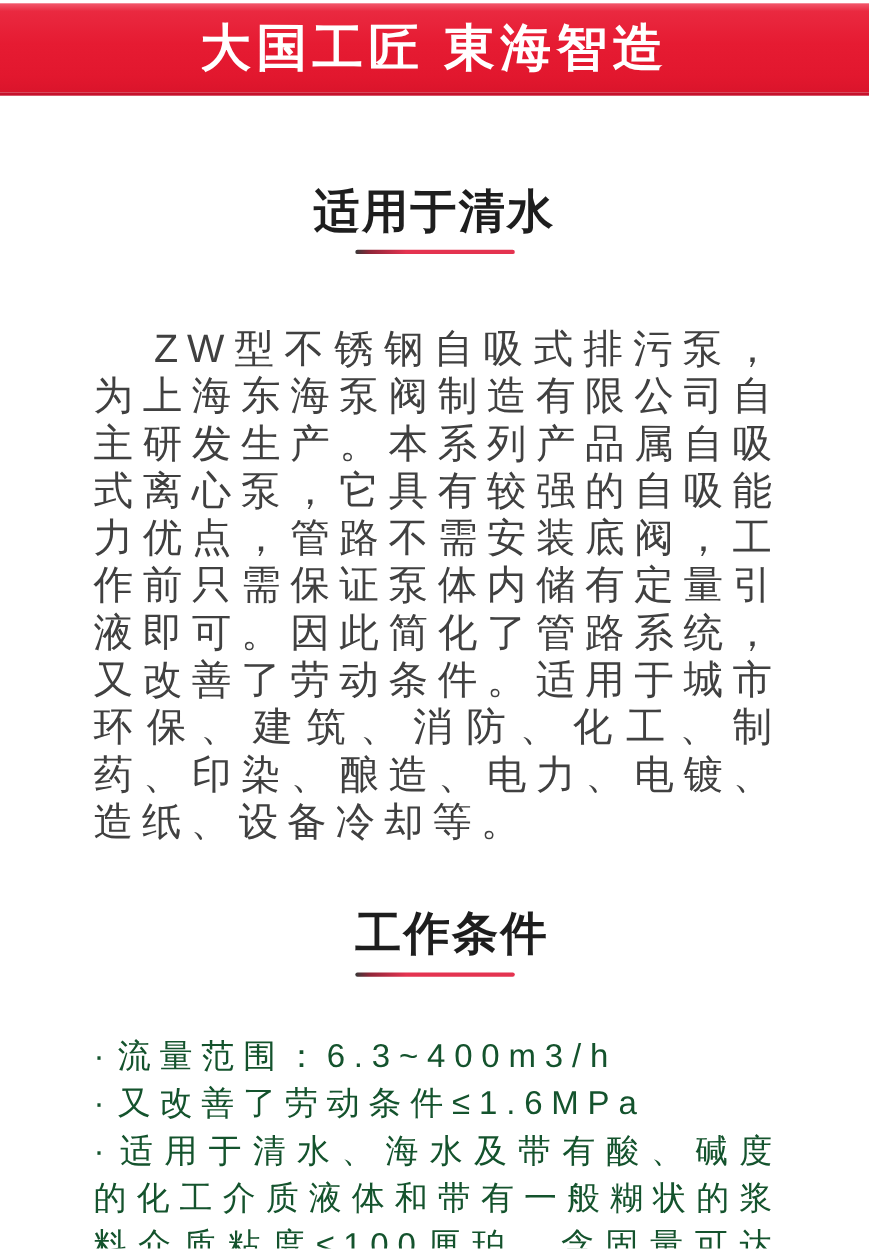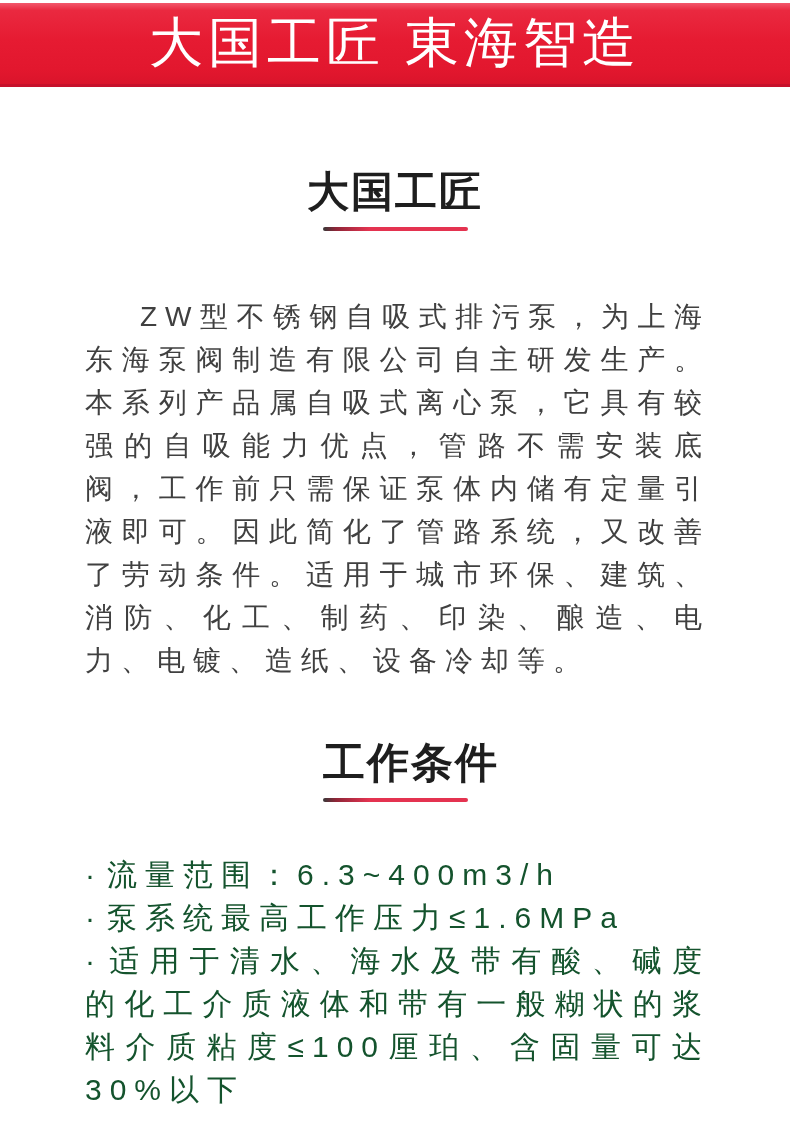--- a/index.html
+++ b/index.html
@@ -13,22 +13,22 @@
   
   .banner {
     margin-top:3px;
     height:84px;
     display:flex; align-items:center; justify-content:center;
     background:linear-gradient(180deg,#f2586c 0%, #ea2940 9%, #e61b32 45%, #e2172e 82%, #da142b 100%);
     border-bottom:3px solid #c6112b;
   }
   .banner-title {
     color:#ffffff;
-    font-size:54px;
-    font-weight:400;
+    font-size:46px;
+    font-weight:700;
     letter-spacing:5px;
     white-space:nowrap;
     text-align:right;
   }
   
   .section-heading {
     text-align:center;
     font-size:42px;
     line-height:46px;
     font-weight:700;
@@ -39,21 +39,21 @@
   #conditions-heading { margin-top:58px;padding-left:32px; }
   .heading-underline {
     width:145px; height:4px;
     margin:12px auto 0;
     border-radius:2px;
     background:linear-gradient(90deg,#383838 0%, #8f2638 9%, #e43350 32%, #e43350 100%);
   }
   
   .body-text {
     margin:64px 80px 0 85px;
-    font-size:28px;
+    font-size:36px;
     line-height:43px;
     letter-spacing:8px;
     color:#404040;
     text-align:justify;
     text-indent:55px;
   }
   
   .bullet-list {
     margin:51px 80px 0 85px;
   }
@@ -73,34 +73,34 @@
 </head>
 <body>
 
 <header class="banner">
   <div class="banner-title">大国工匠 東海智造</div>
 </header>
 
 <main>
 
   <section>
-    <h2 id="overview-heading" class="section-heading">大国工匠</h2>
+    <h2 id="overview-heading" class="section-heading">适用于清水</h2>
     <div class="heading-underline"></div>
     <p class="body-text">ZW型不锈钢自吸式排污泵，为上海东海泵阀制造有限公司自主研发生产。本系列产品属自吸式离心泵，它具有较强的自吸能力优点，管路不需安装底阀，工作前只需保证泵体内储有定量引液即可。因此简化了管路系统，又改善了劳动条件。适用于城市环保、建筑、消防、化工、制药、印染、酿造、电力、电镀、造纸、设备冷却等。</p>
   </section>
 
   <section>
     <h2 id="conditions-heading" class="section-heading">工作条件</h2>
     <div class="heading-underline"></div>
 
     <div class="bullet-list">
 
       <div class="bullet"><span class="marker">·</span><span>流量范围：6.3~400m3/h</span></div>
 
 
-      <div class="bullet"><span class="marker">·</span><span>泵系统最高工作压力≤1.6MPa</span></div>
+      <div class="bullet"><span class="marker">·</span><span>又改善了劳动条件≤1.6MPa</span></div>
 
       <div class="bullet"><span class="marker">·</span><span>适用于清水、海水及带有酸、碱度的化工介质液体和带有一般糊状的浆料介质粘度≤100厘珀、含固量可达30%以下</span></div>
 
     </div>
   </section>
 
 </main>
 
 </body></html>

